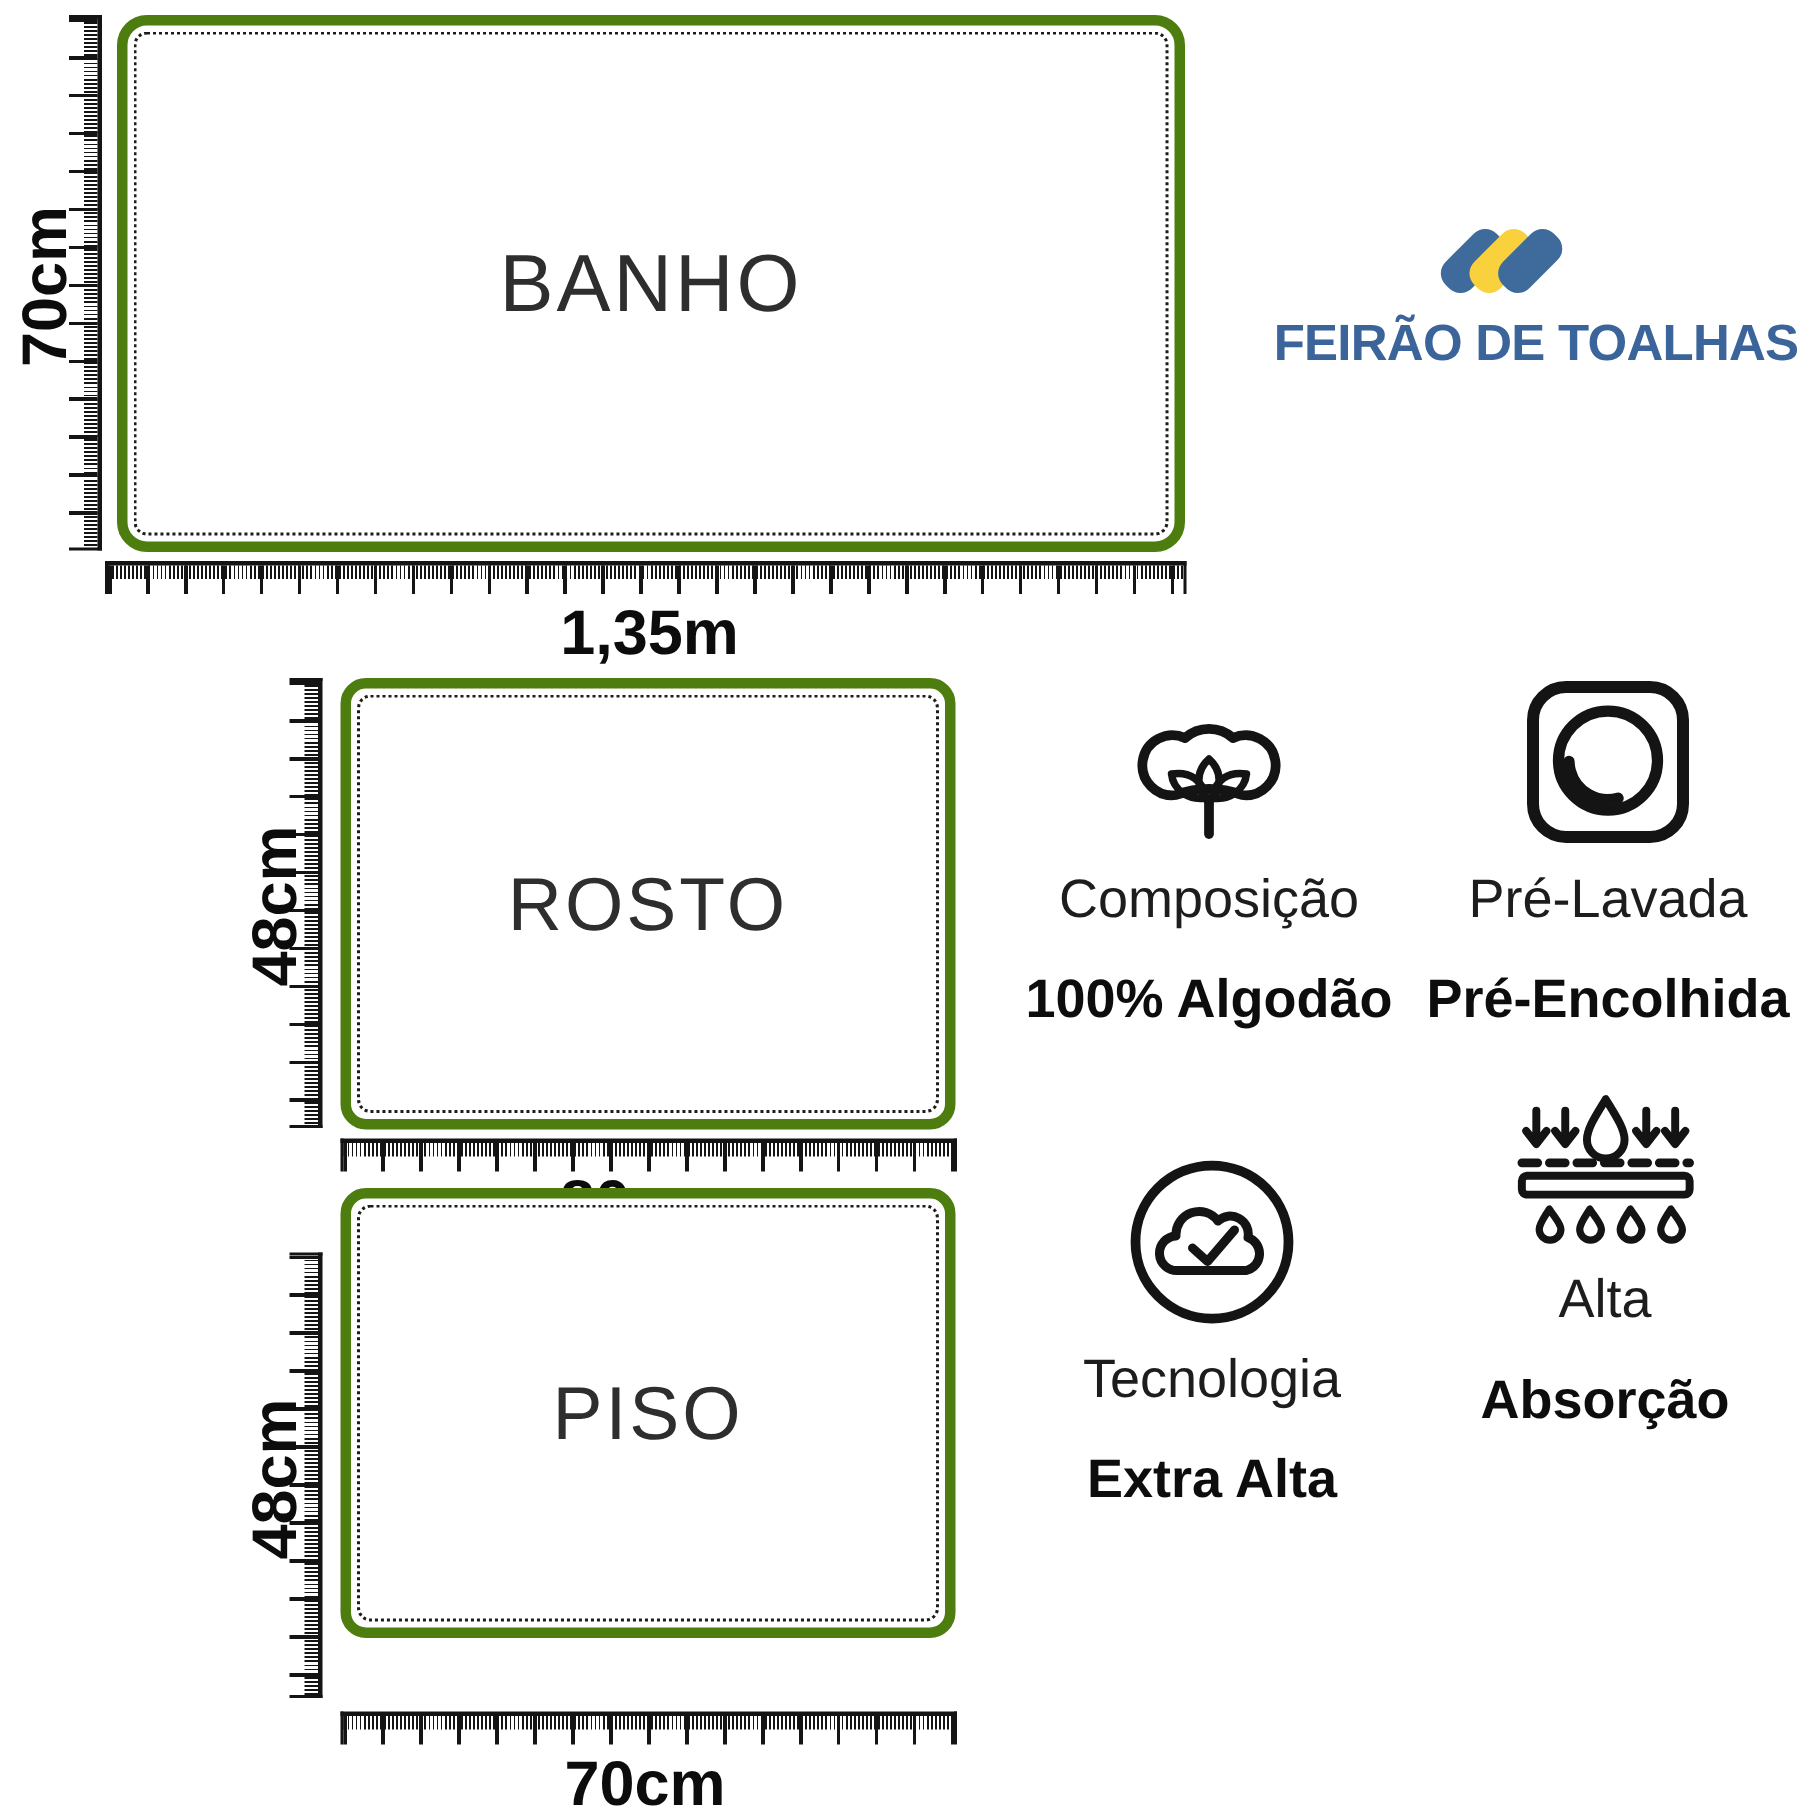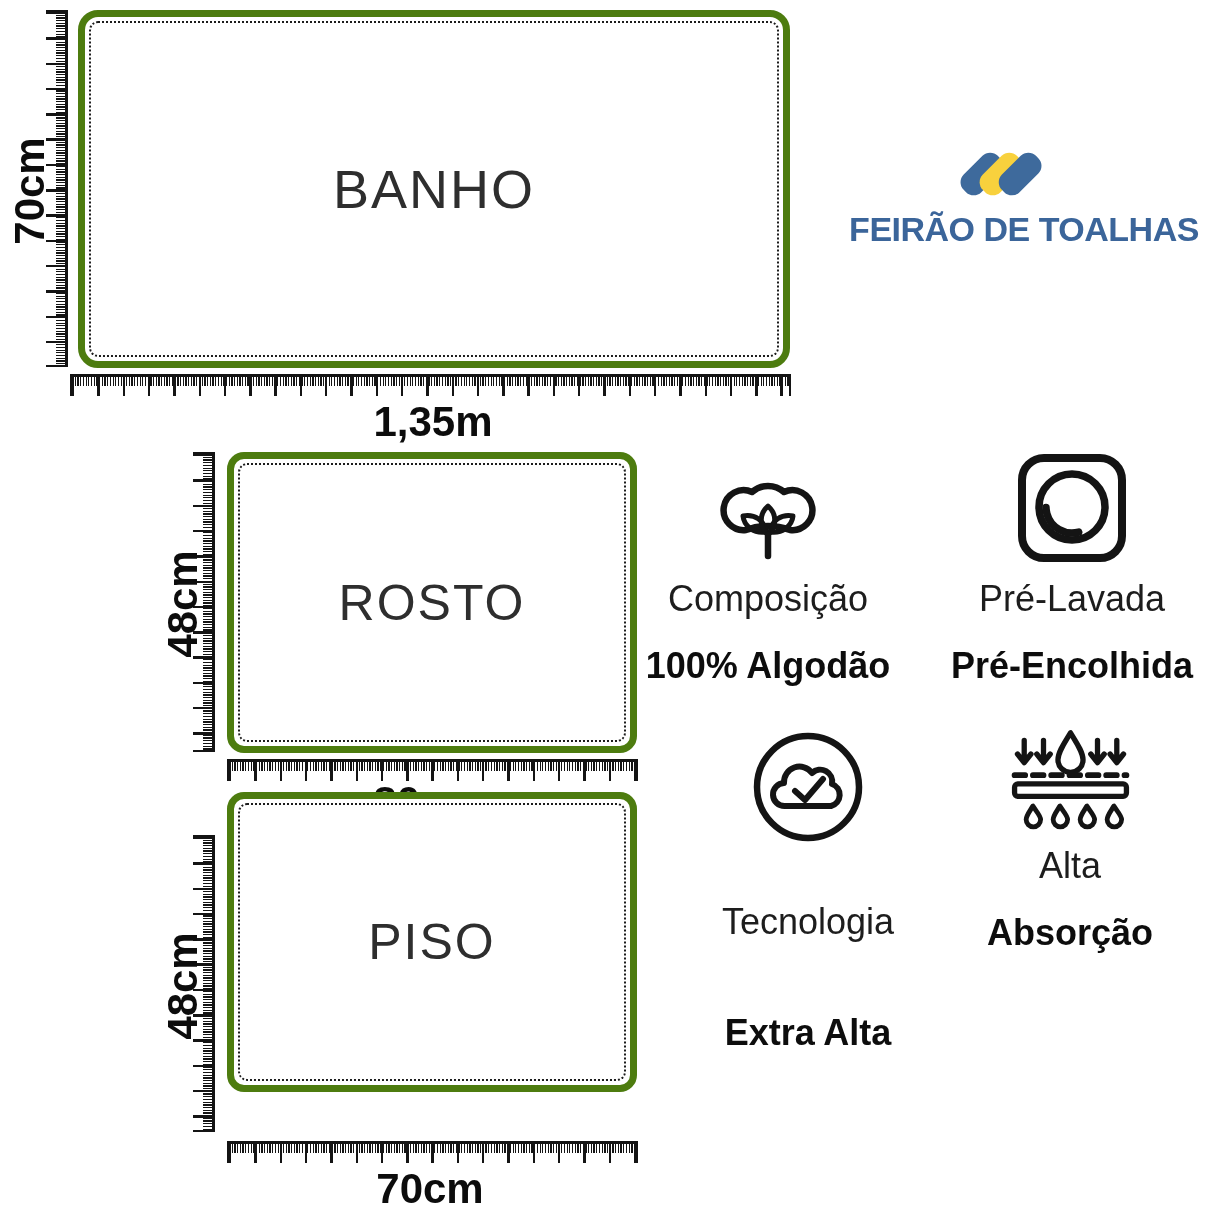--- a/index.html
+++ b/index.html
@@ -93,21 +93,21 @@
 
   <div class="towel thin" style="left:227px;top:792px;width:410px;height:300px;">
     <div class="stitch"></div>
     <div class="towel-label md">PISO</div>
   </div>
   <div class="ruler-v" style="left:193px;top:835px;height:293px;"></div>
   <div class="ruler-h" style="left:227px;top:1141px;width:407px;"></div>
   <div class="dim vert" style="left:108px;top:962px;">48cm</div>
   <div class="dim" style="left:330px;top:1165px;">70cm</div>
 
-  <div class="feature" style="left:608px;top:448px;">
+  <div class="feature" style="left:646px;top:448px;">
     <svg width="120" height="120" viewBox="0 0 120 120">
       <path class="icon-stroke" stroke-width="6.5" d="M38,82 A20,20 0 1 1 44,44 A24,24 0 0 1 76,44 A20,20 0 1 1 82,82 Q60,74 38,82 Z"></path>
       <path class="icon-stroke" stroke-width="5" fill="#ffffff" d="M58,84 C46,86 36,78 35,68 C47,66 56,72 58,84 Z"></path>
       <path class="icon-stroke" stroke-width="5" fill="#ffffff" d="M62,84 C74,86 84,78 85,68 C73,66 64,72 62,84 Z"></path>
       <path class="icon-stroke" stroke-width="5" fill="#ffffff" d="M60,58 C51,66 51,78 60,87 C69,78 69,66 60,58 Z"></path>
       <path class="icon-stroke" stroke-width="6.5" d="M60,87 L60,108"></path>
     </svg>
     <div class="feat-line1">Composição</div>
     <div class="feat-line2">100% Algodão</div>
   </div>
@@ -115,21 +115,21 @@
   <div class="feature" style="left:912px;top:448px;">
     <svg width="120" height="120" viewBox="0 0 120 120">
       <rect class="icon-stroke" stroke-width="8" x="10" y="10" width="100" height="100" rx="22"></rect>
       <circle class="icon-stroke" stroke-width="7.5" cx="60" cy="59" r="33"></circle>
       <circle class="icon-stroke" stroke-width="7.5" cx="60" cy="59" r="26" stroke-dasharray="47 120" transform="rotate(75 60 59)"></circle>
     </svg>
     <div class="feat-line1">Pré-Lavada</div>
     <div class="feat-line2">Pré-Encolhida</div>
   </div>
 
-  <div class="feature" style="left:648px;top:727px;gap:44px;">
+  <div class="feature" style="left:648px;top:768px;">
     <svg width="120" height="120" viewBox="0 0 120 120">
       <circle class="icon-stroke" stroke-width="6.5" cx="60" cy="60" r="51"></circle>
       <path class="icon-stroke" stroke-width="6" d="M37,79 A11.5,11.5 0 0 1 36,56 A15.5,15.5 0 0 1 64,46 A12,12 0 0 1 84,57 A11.5,11.5 0 0 1 83,79 Z"></path>
       <polyline class="icon-stroke" stroke-width="6" points="47,64 57,73 75,52"></polyline>
     </svg>
     <div class="feat-line1">Tecnologia</div>
     <div class="feat-line2">Extra Alta</div>
   </div>
 
   <div class="feature" style="left:910px;top:727px;">

